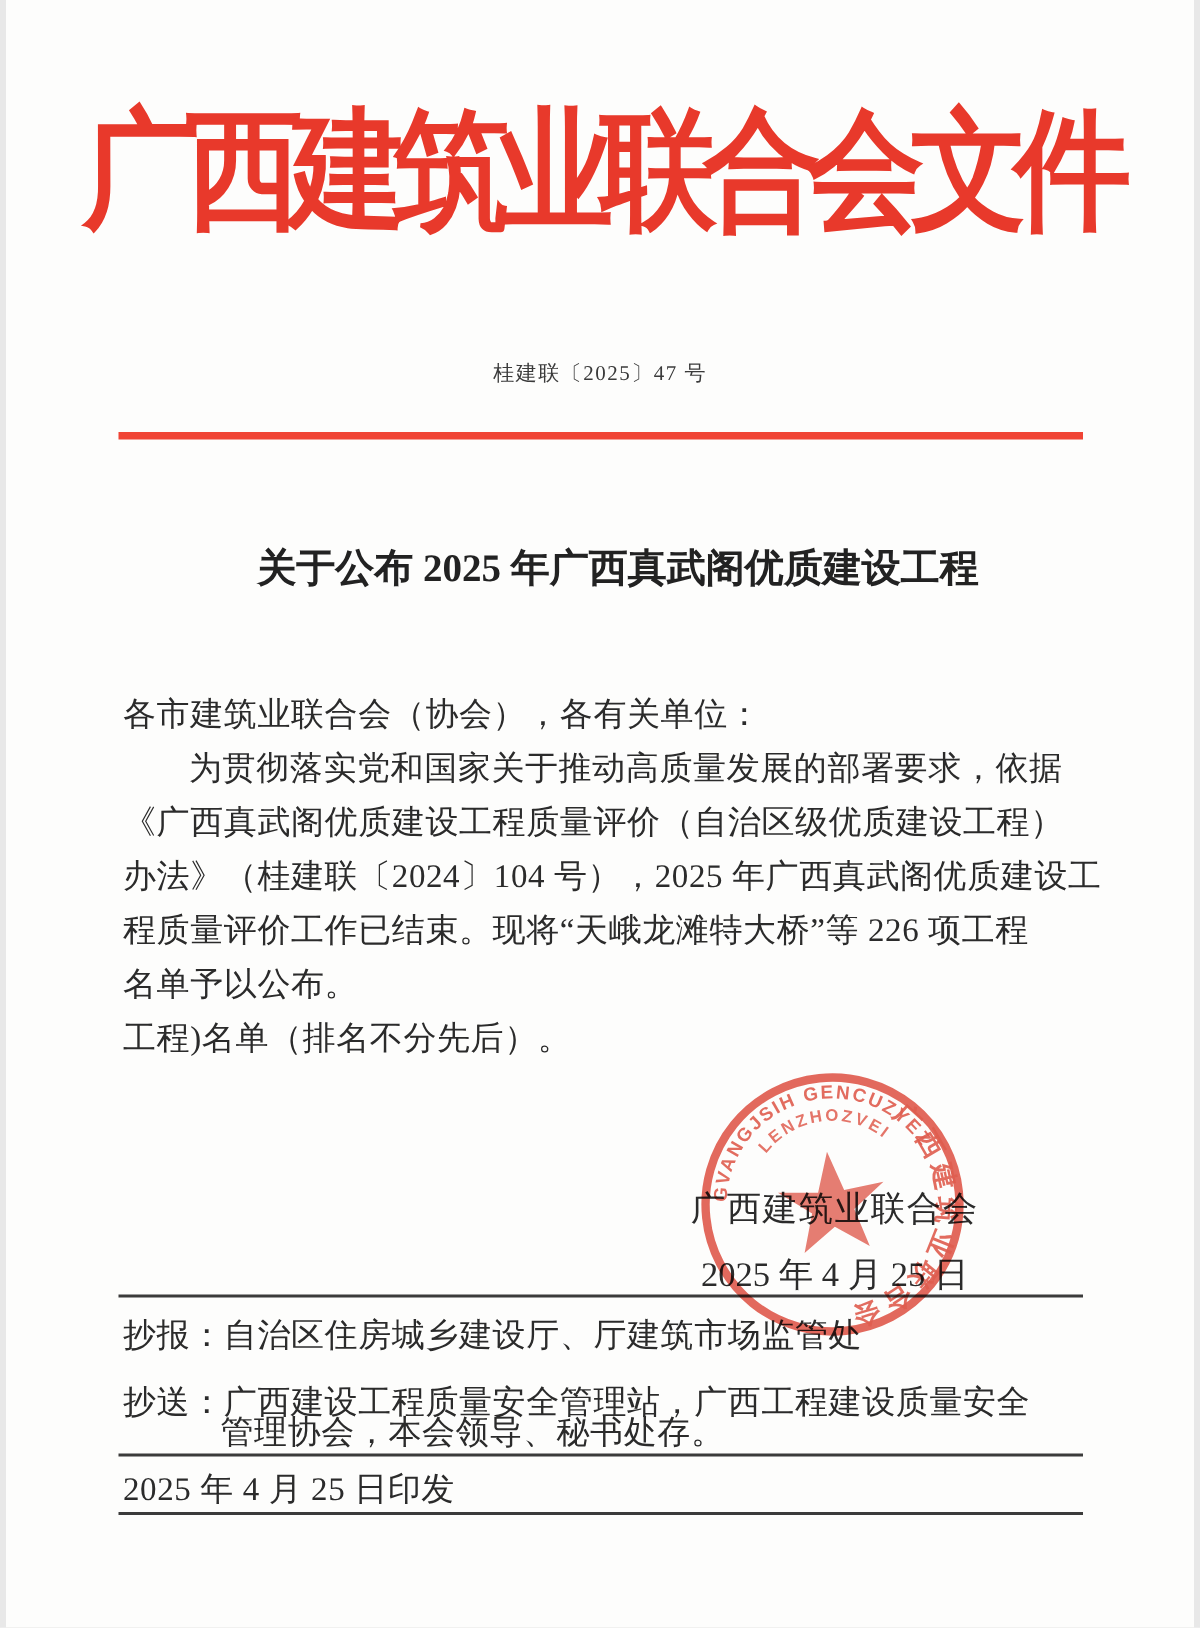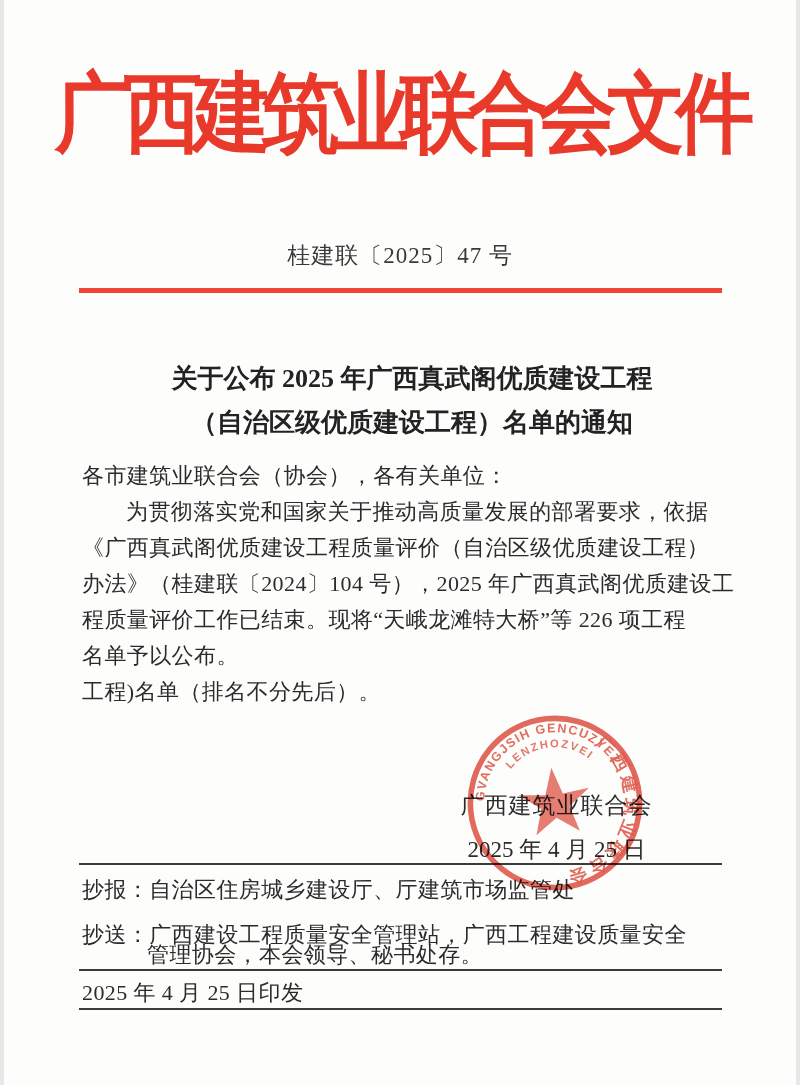--- a/index.html
+++ b/index.html
@@ -24,21 +24,21 @@
     color: #e8392b;
     letter-spacing: -9px;
     white-space: nowrap;
     transform: scaleY(1.12);
     transform-origin: center top;
   }
   .doc-number {
     position: absolute;
     top: 240px; left: 0; right: 0;
     text-align: center;
-    font-size: 23px;
+    font-size: 14px;
     color: #3a3a3a;
     letter-spacing: 1px;
   }
   .red-rule {
     position: absolute;
     top: 288px; left: 75px; right: 74px;
     height: 5px;
     background: #f04435;
   }
   
@@ -123,21 +123,20 @@
 <div class="page">
 
   <div class="org-header">广西建筑业联合会文件</div>
 
   <div class="doc-number">桂建联〔2025〕47 号</div>
 
   <div class="red-rule"></div>
 
   <div class="doc-title">
     <div>关于公布 2025 年广西真武阁优质建设工程</div>
-    <div>（自治区级优质建设工程）名单的通知</div>
   </div>
 
   <div class="body-block">
     <div class="body-line">各市建筑业联合会（协会），各有关单位：</div>
     <div class="body-line indent">为贯彻落实党和国家关于推动高质量发展的部署要求，依据</div>
     <div class="body-line">《广西真武阁优质建设工程质量评价（自治区级优质建设工程）</div>
     <div class="body-line">办法》（桂建联〔2024〕104 号），2025 年广西真武阁优质建设工</div>
     <div class="body-line">程质量评价工作已结束。现将“天峨龙滩特大桥”等 226 项工程</div>
     <div class="body-line">名单予以公布。</div>
     <div class="body-line">工程)名单（排名不分先后）。</div>

